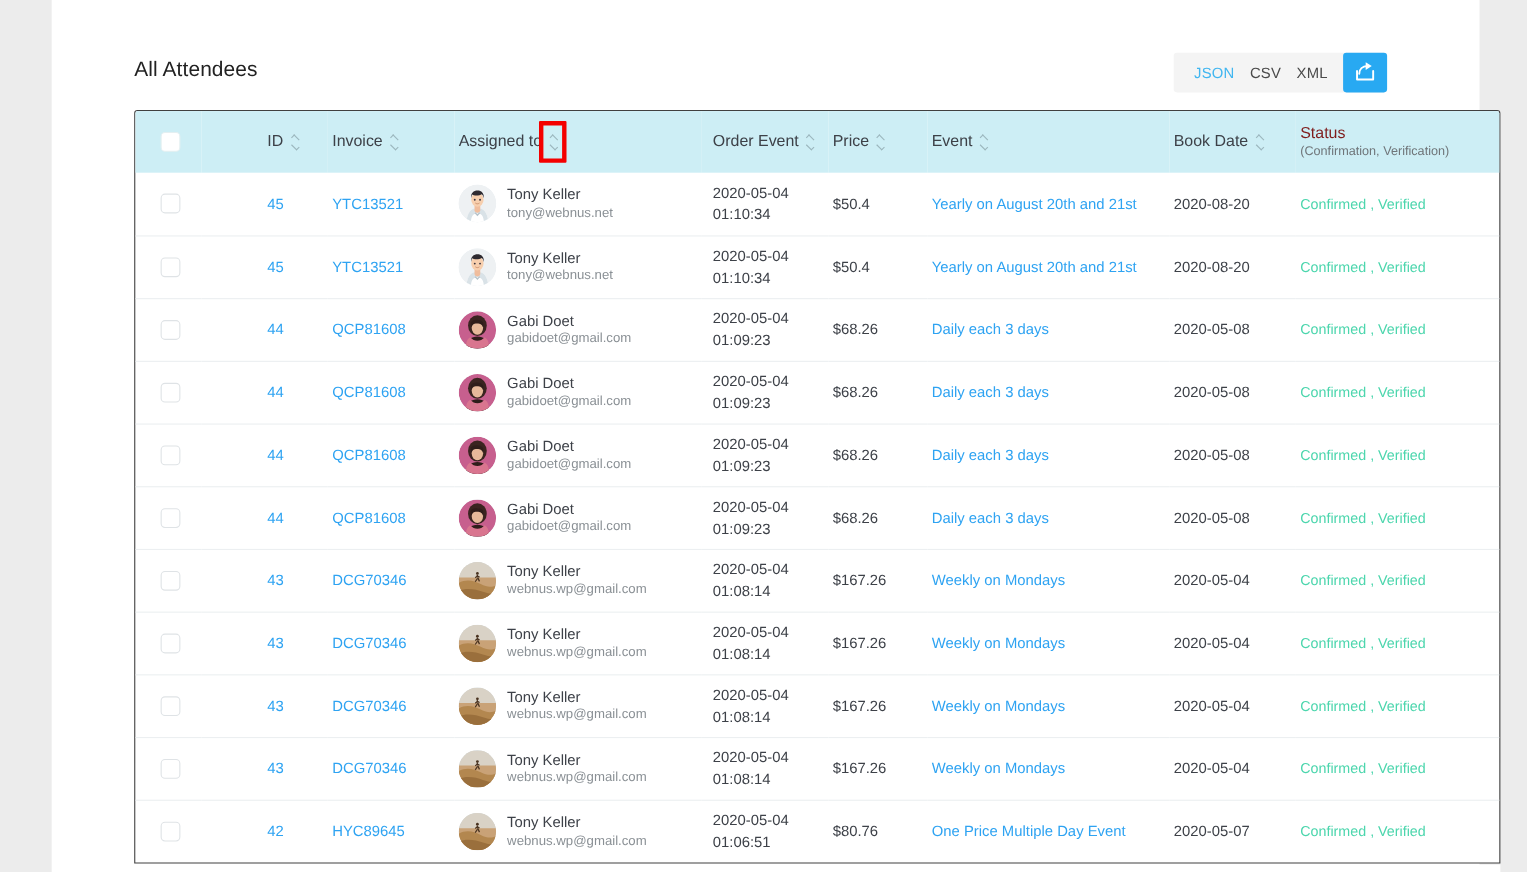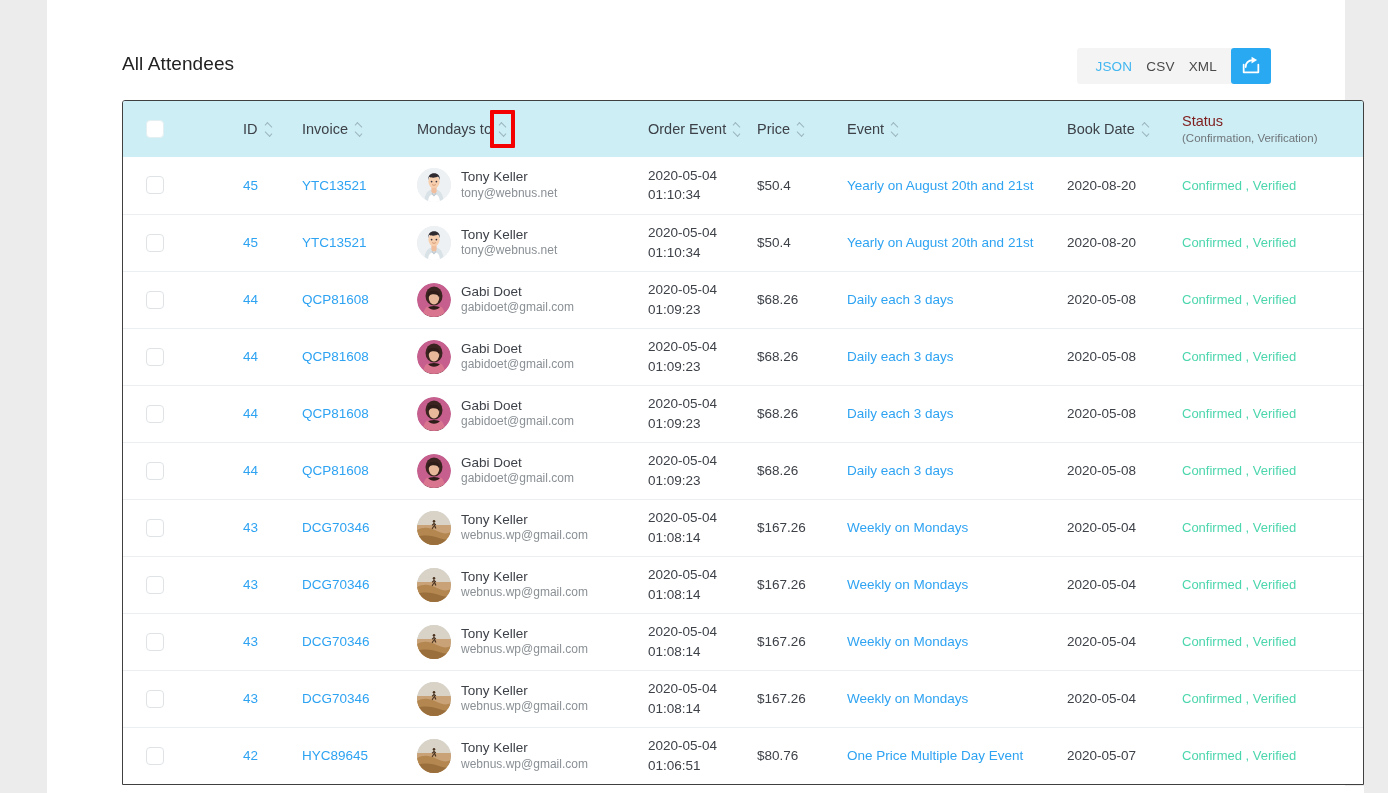--- a/index.html
+++ b/index.html
@@ -27,21 +27,21 @@
     left: 75px; top: 53px;
     font-size: 19px;
     color: #222222;
     font-weight: 400;
     letter-spacing: .1px;
     white-space: nowrap;
   }
   
   .export-bar {
     position: absolute;
-    right: 74px; top: 48px;
+    right: 84px; top: 48px;
     display: flex;
     align-items: stretch;
     height: 36px;
     background: #f4f4f4;
     border-radius: 3px;
   }
   .export-formats {
     display: flex;
     align-items: center;
     gap: 14px;
@@ -257,21 +257,21 @@
               <div class="th-inner">
                 <span>Invoice</span>
                 <span class="sort">
                     <i></i>
                     <i class="dn"></i>
                   </span>
               </div>
             </th>
             <th class="h-asg">
               <div class="th-inner">
-                <span>Mondays to</span>
+                <span>Assigned to</span>
                 <span class="sort">
                     <i></i>
                     <i class="dn"></i>
                   </span>
               </div>
             </th>
             <th class="h-ord">
               <div class="th-inner">
                 <span>Order Event</span>
                 <span class="sort">

